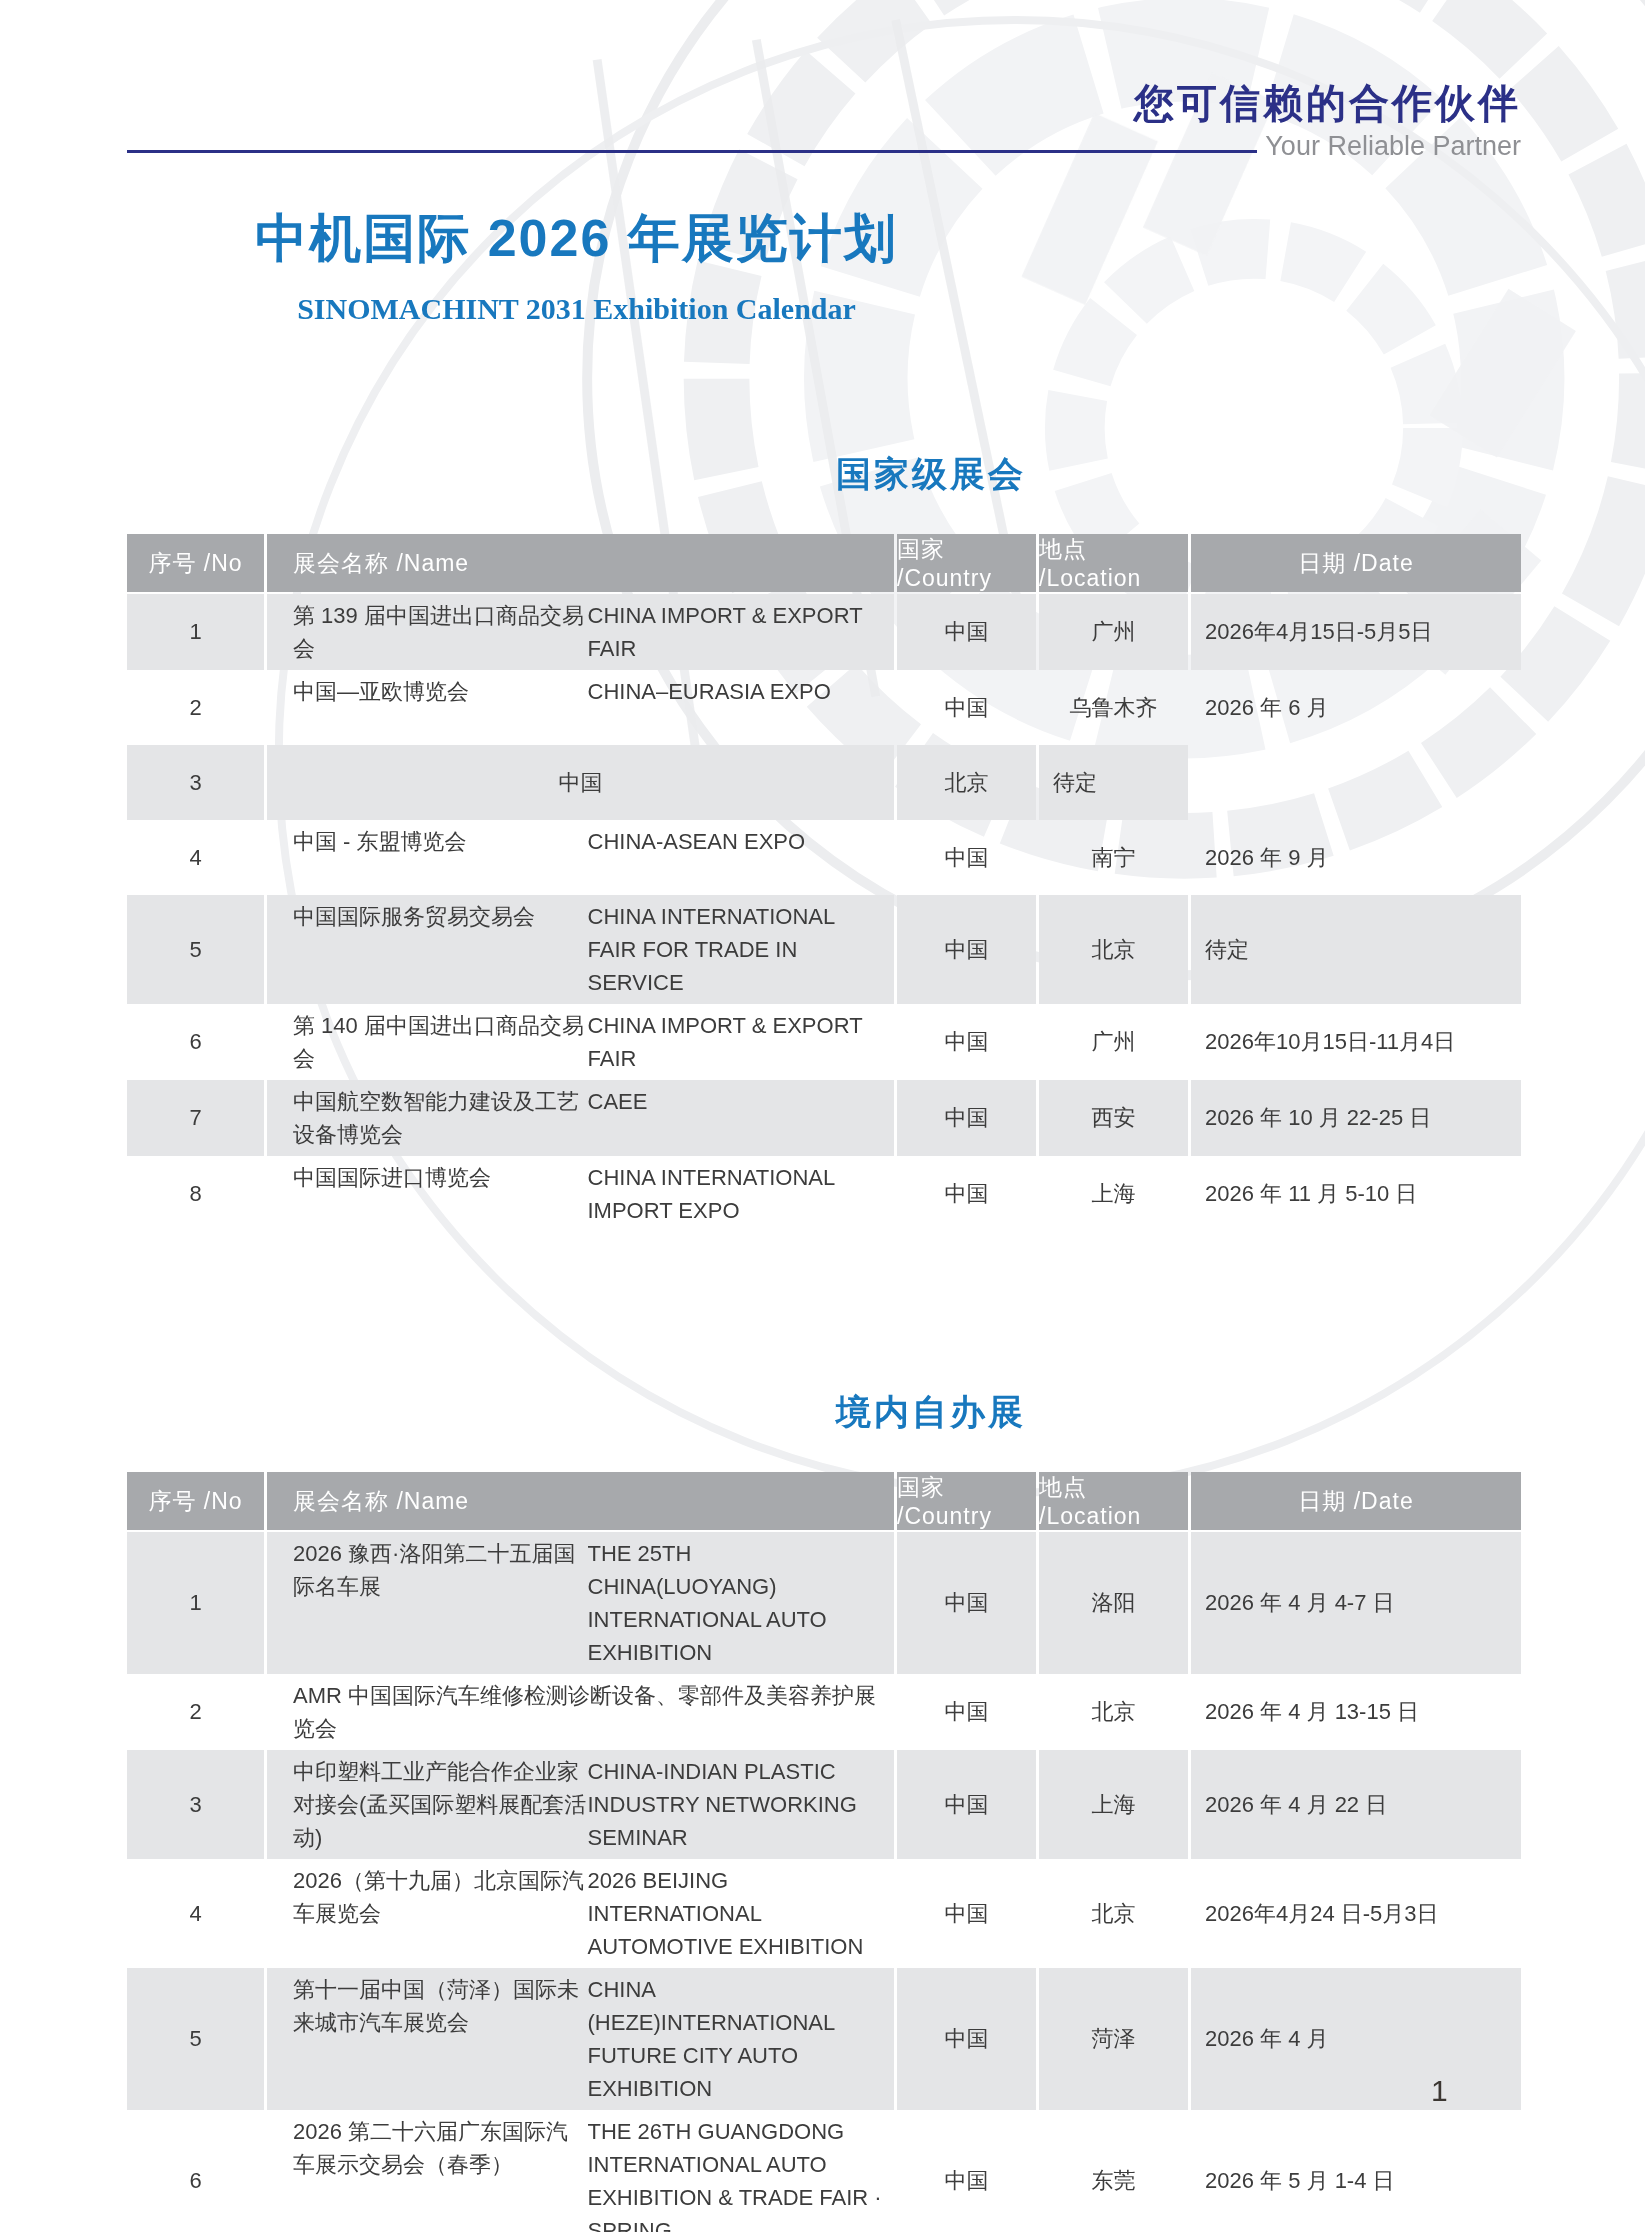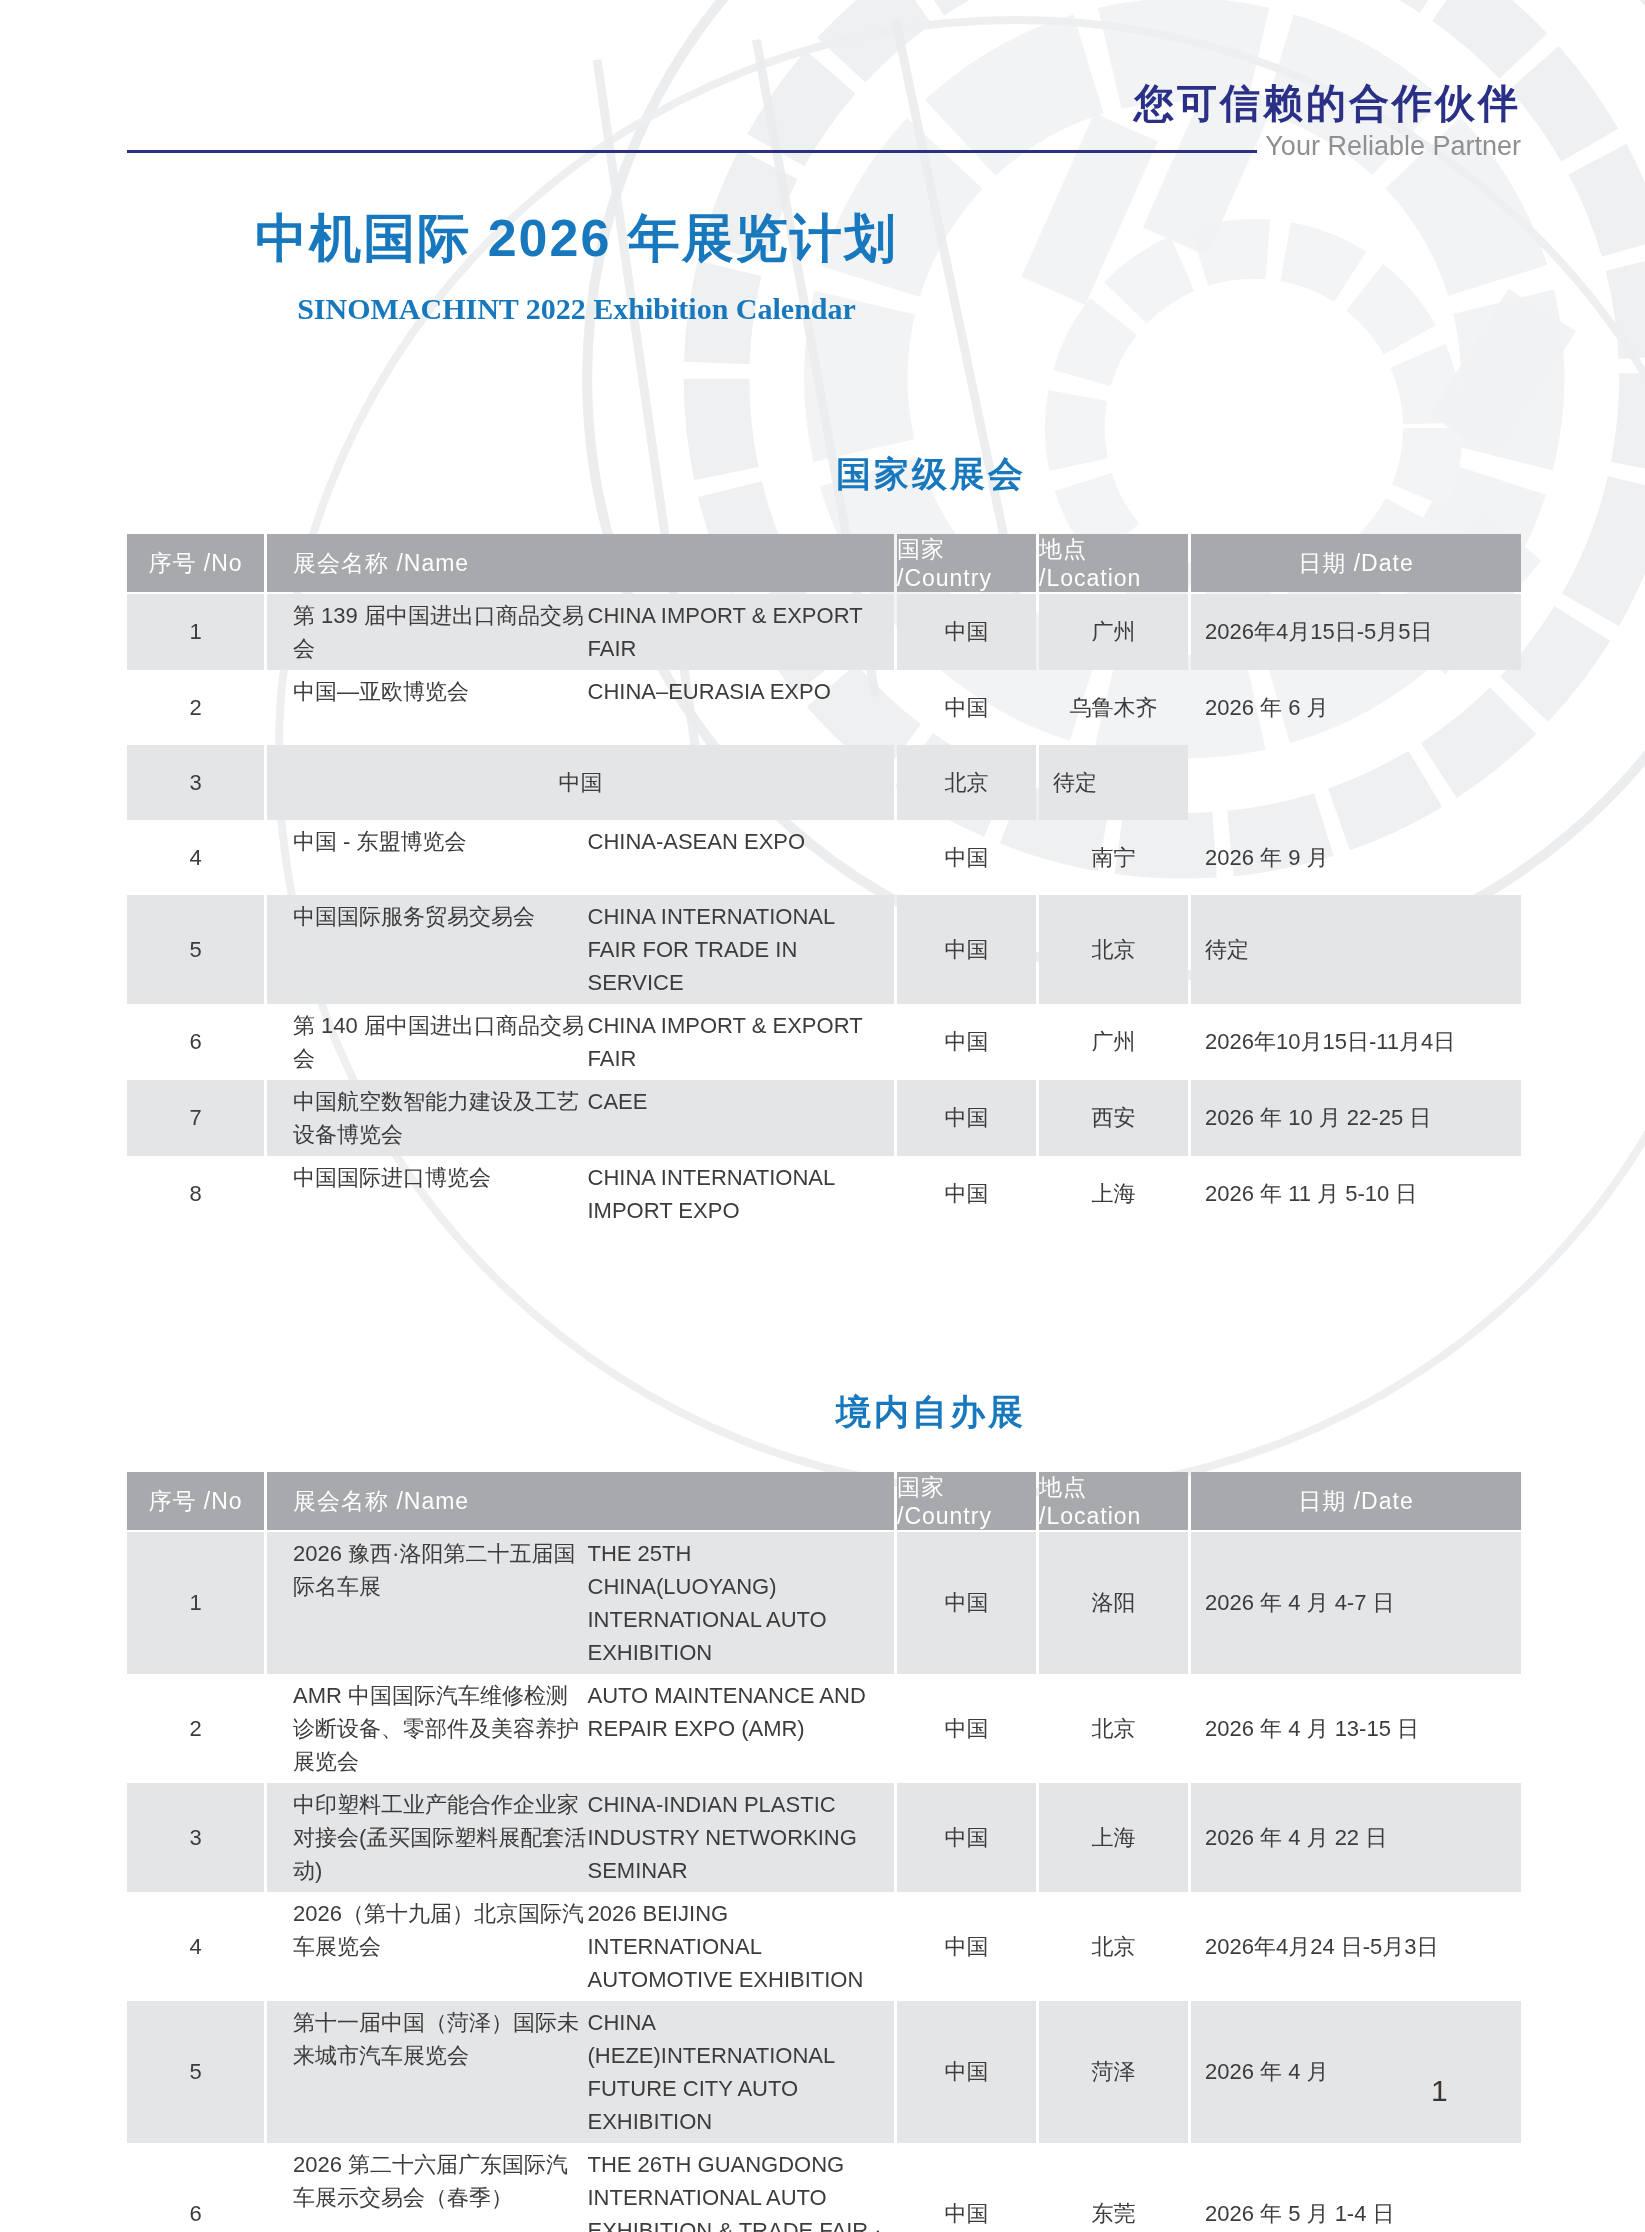--- a/index.html
+++ b/index.html
@@ -114,21 +114,21 @@
   <div class="page-header">
     <div class="tagline-zh">您可信赖的合作伙伴</div>
     <div class="rule-row">
       <div class="rule"></div>
       <div class="tagline-en">Your Reliable Partner</div>
     </div>
   </div>
 
   <div class="title-wrap">
     <div class="doc-title">中机国际 2026 年展览计划</div>
-    <div class="doc-subtitle">SINOMACHINT 2022 Exhibition Calendar</div>
+    <div class="doc-subtitle">SINOMACHINT 2031 Exhibition Calendar</div>
   </div>
 
   <div class="section-heading first">国家级展会</div>
 
   <div class="table">
     <div class="thead">
       <div class="hcell">序号 /No</div>
       <div class="hcell h-name">展会名称 /Name</div>
       <div class="hcell">国家 /Country</div>
       <div class="hcell">地点 /Location</div>
@@ -232,21 +232,20 @@
             <div class="name-en">THE 25TH CHINA(LUOYANG) INTERNATIONAL AUTO EXHIBITION</div>
           </div>
           <div class="cell c-country">中国</div>
           <div class="cell c-location">洛阳</div>
           <div class="cell c-date">2026 年 4 月 4-7 日</div>
         </div>
         <div class="trow">
           <div class="cell c-no">2</div>
           <div class="cell c-name">
             <div class="name-zh">AMR 中国国际汽车维修检测诊断设备、零部件及美容养护展览会</div>
-            <div class="name-en">AUTO MAINTENANCE AND REPAIR EXPO (AMR)</div>
           </div>
           <div class="cell c-country">中国</div>
           <div class="cell c-location">北京</div>
           <div class="cell c-date">2026 年 4 月 13-15 日</div>
         </div>
         <div class="trow shade">
           <div class="cell c-no">3</div>
           <div class="cell c-name">
             <div class="name-zh">中印塑料工业产能合作企业家对接会(孟买国际塑料展配套活动)</div>
             <div class="name-en">CHINA-INDIAN PLASTIC INDUSTRY NETWORKING SEMINAR</div>

